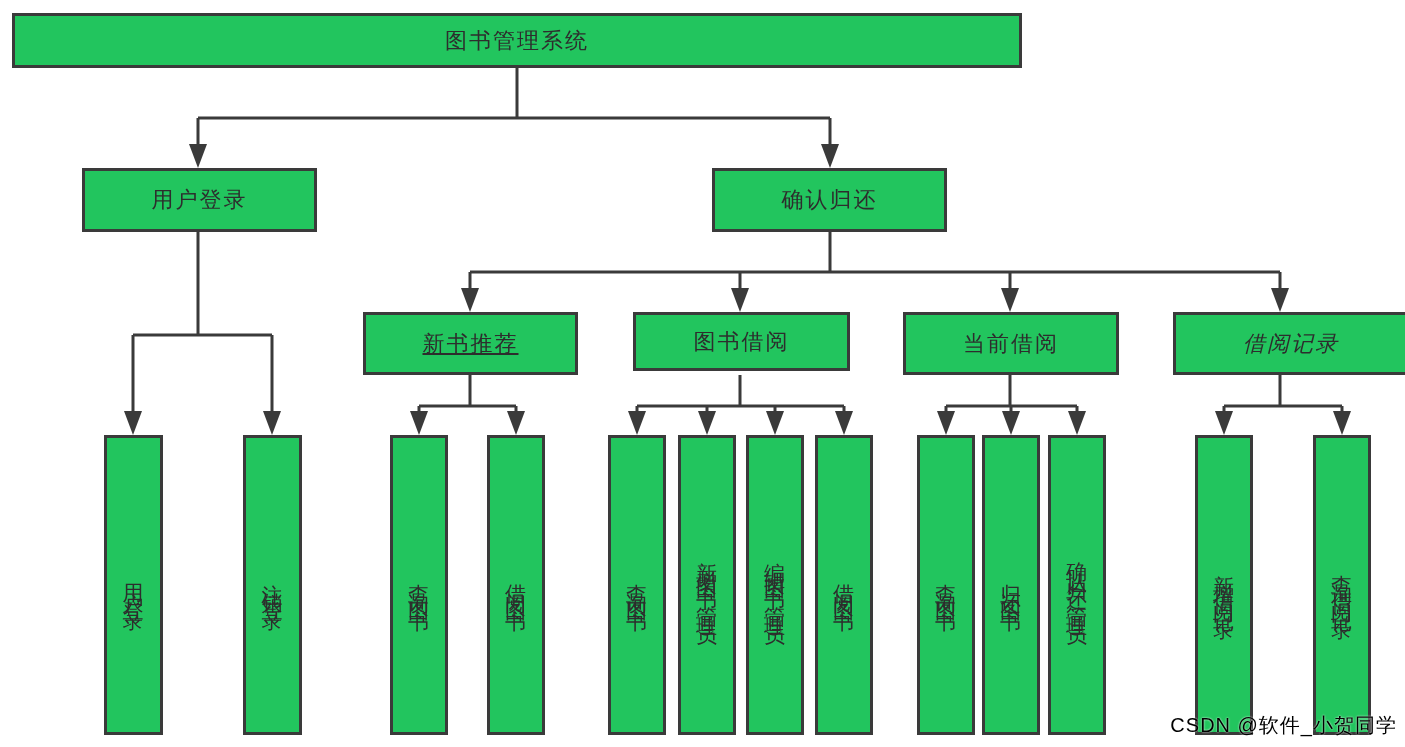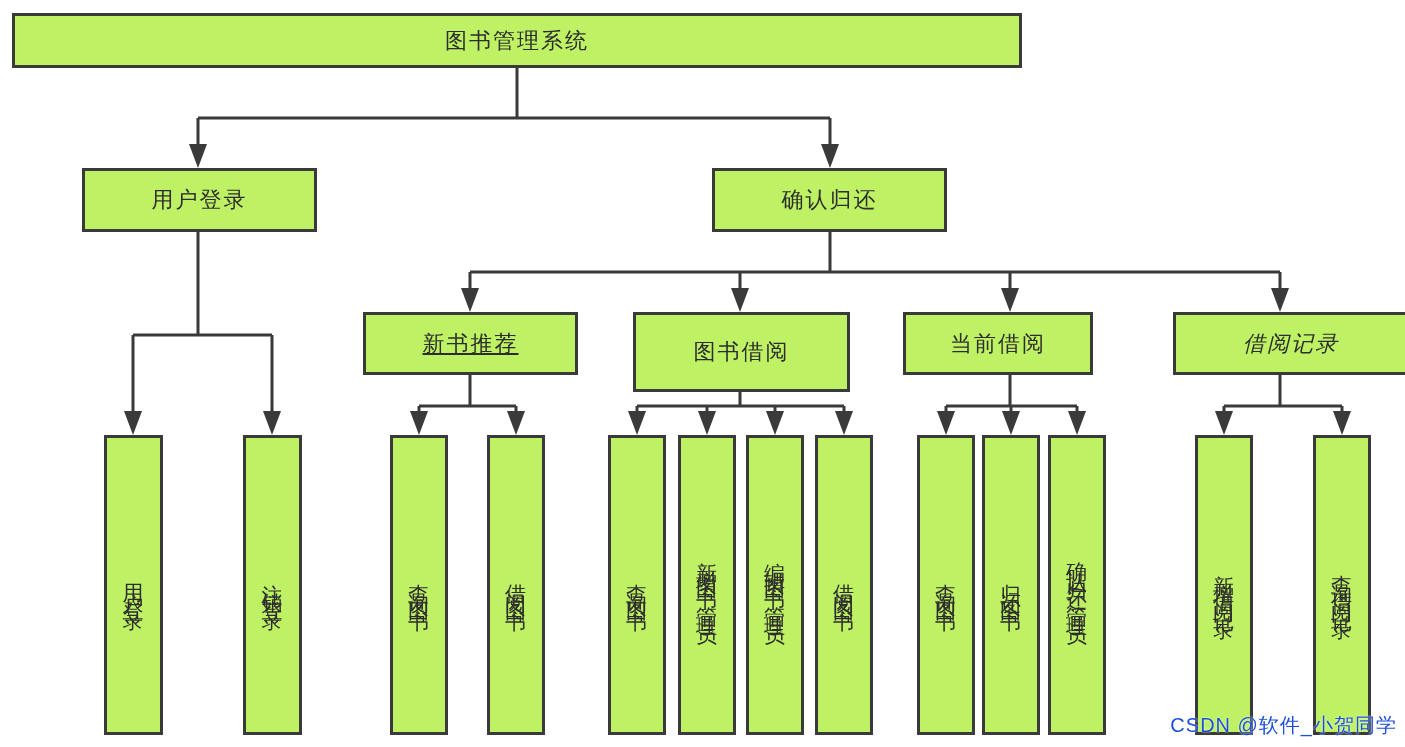--- a/index.html
+++ b/index.html
@@ -18,21 +18,21 @@
   .connectors {
     position: absolute;
     inset: 0;
     width: 1405px;
     height: 747px;
   }
   .node {
     position: absolute;
     box-sizing: border-box;
     border: 3px solid #3a3a3a;
-    background: #bef264;
+    background: #22c55e;
     display: flex;
     align-items: center;
     justify-content: center;
     color: #2d2d2d;
     font-size: 22px;
     letter-spacing: 2px;
     z-index: 2;
   }
   .leaf {
     font-size: 21px;
@@ -42,21 +42,21 @@
     writing-mode: vertical-rl;
     text-orientation: upright;
     letter-spacing: 9px;
     line-height: 1;
   }
   .watermark {
     position: absolute;
     top: 712px;
     right: 8px;
     font-size: 20px;
-    color: #1d4ed8;
+    color: #000000;
     letter-spacing: 1px;
     text-shadow: 0 0 2px #ffffff;
     z-index: 5;
     white-space: nowrap;
   }
 </style>
 </head>
 <body>
 
 <div class="canvas">
@@ -100,22 +100,22 @@
       <polygon points="1333,411 1351,411 1342,435"></polygon>
     </g>
   </svg>
 
   <div class="node" style="left:12px; top:13px; width:1010px; height:55px;">图书管理系统</div>
 
   <div class="node" style="left:82px; top:168px; width:235px; height:64px;">用户登录</div>
   <div class="node" style="left:712px; top:168px; width:235px; height:64px;">确认归还</div>
 
   <div class="node" style="left:363px; top:312px; width:215px; height:63px;text-decoration:underline;">新书推荐</div>
-  <div class="node" style="left:633px; top:312px; width:217px; height:80px;">图书借阅</div>
-  <div class="node" style="left:903px; top:312px; width:190px; height:63px;">当前借阅</div>
+  <div class="node" style="left:633px; top:312px; width:217px; height:59px;">图书借阅</div>
+  <div class="node" style="left:903px; top:312px; width:216px; height:63px;">当前借阅</div>
   <div class="node" style="left:1173px; top:312px; width:236px; height:63px;font-style:italic;">借阅记录</div>
 
   <div class="node leaf" style="left:104px; top:435px; width:59px; height:300px;">
     <span class="vtext">用户登录</span>
   </div>
   <div class="node leaf" style="left:243px; top:435px; width:59px; height:300px;">
     <span class="vtext">注销登录</span>
   </div>
 
   <div class="node leaf" style="left:390px; top:435px; width:58px; height:300px;">

